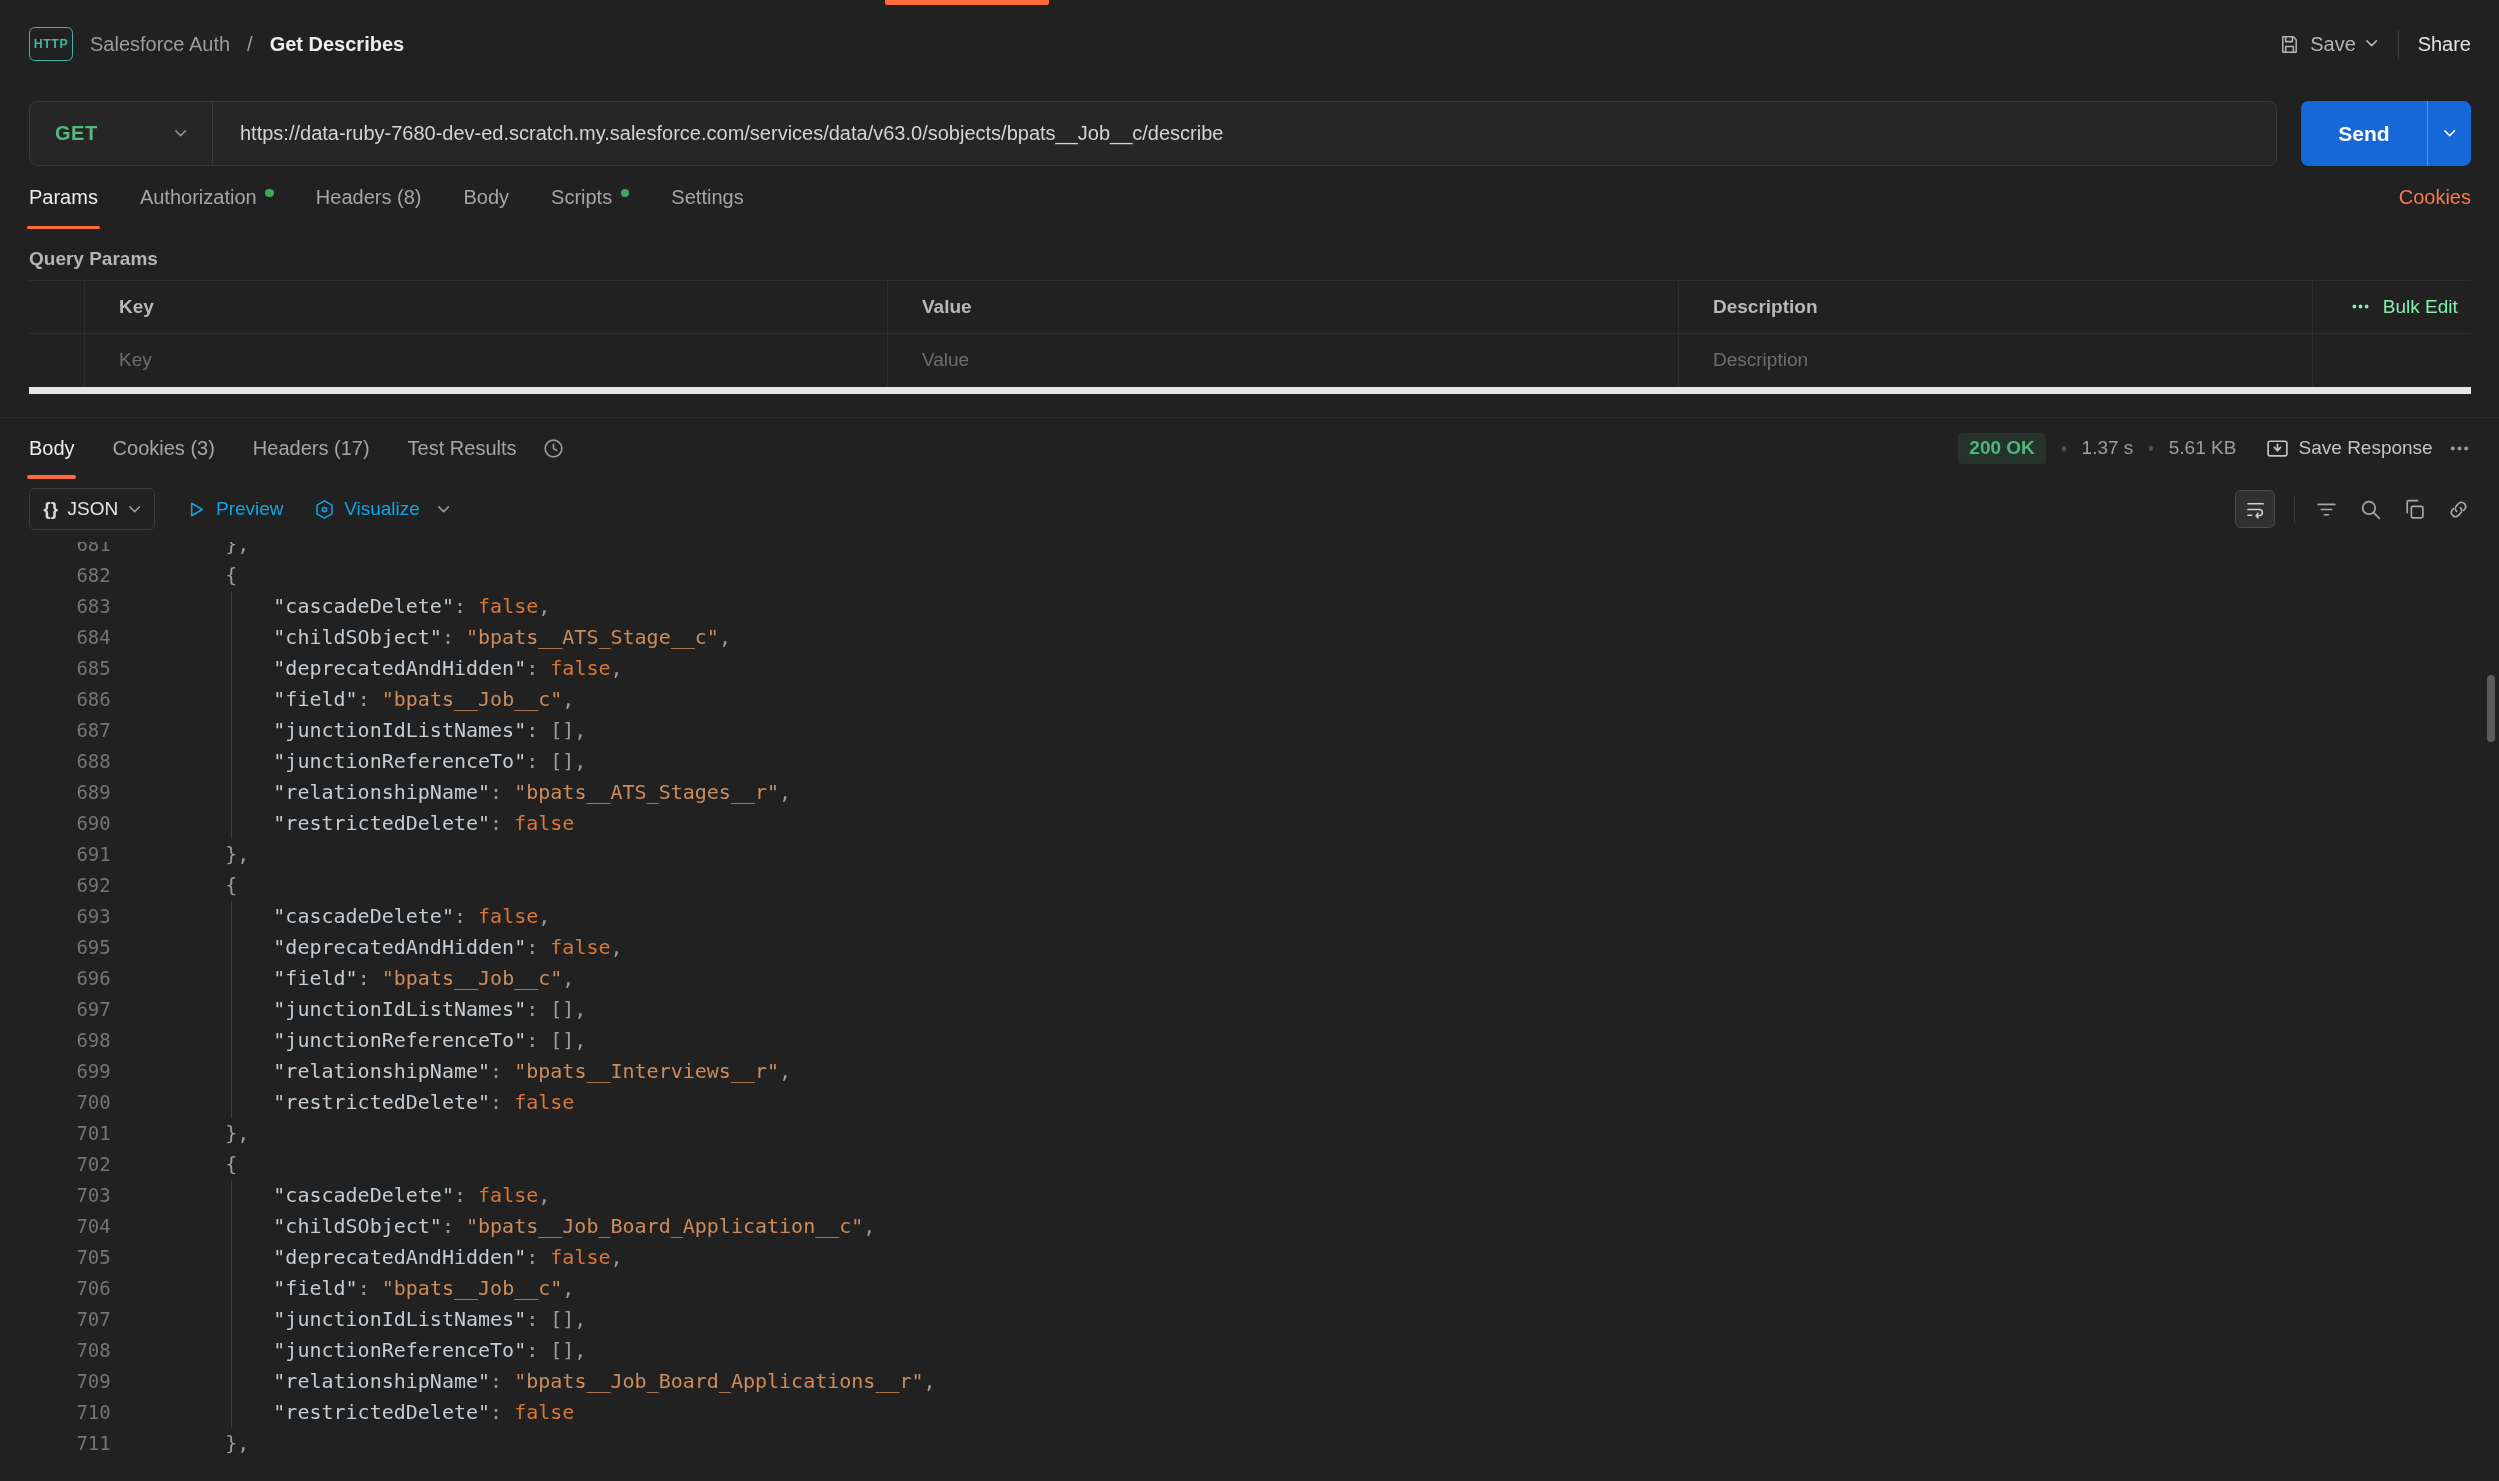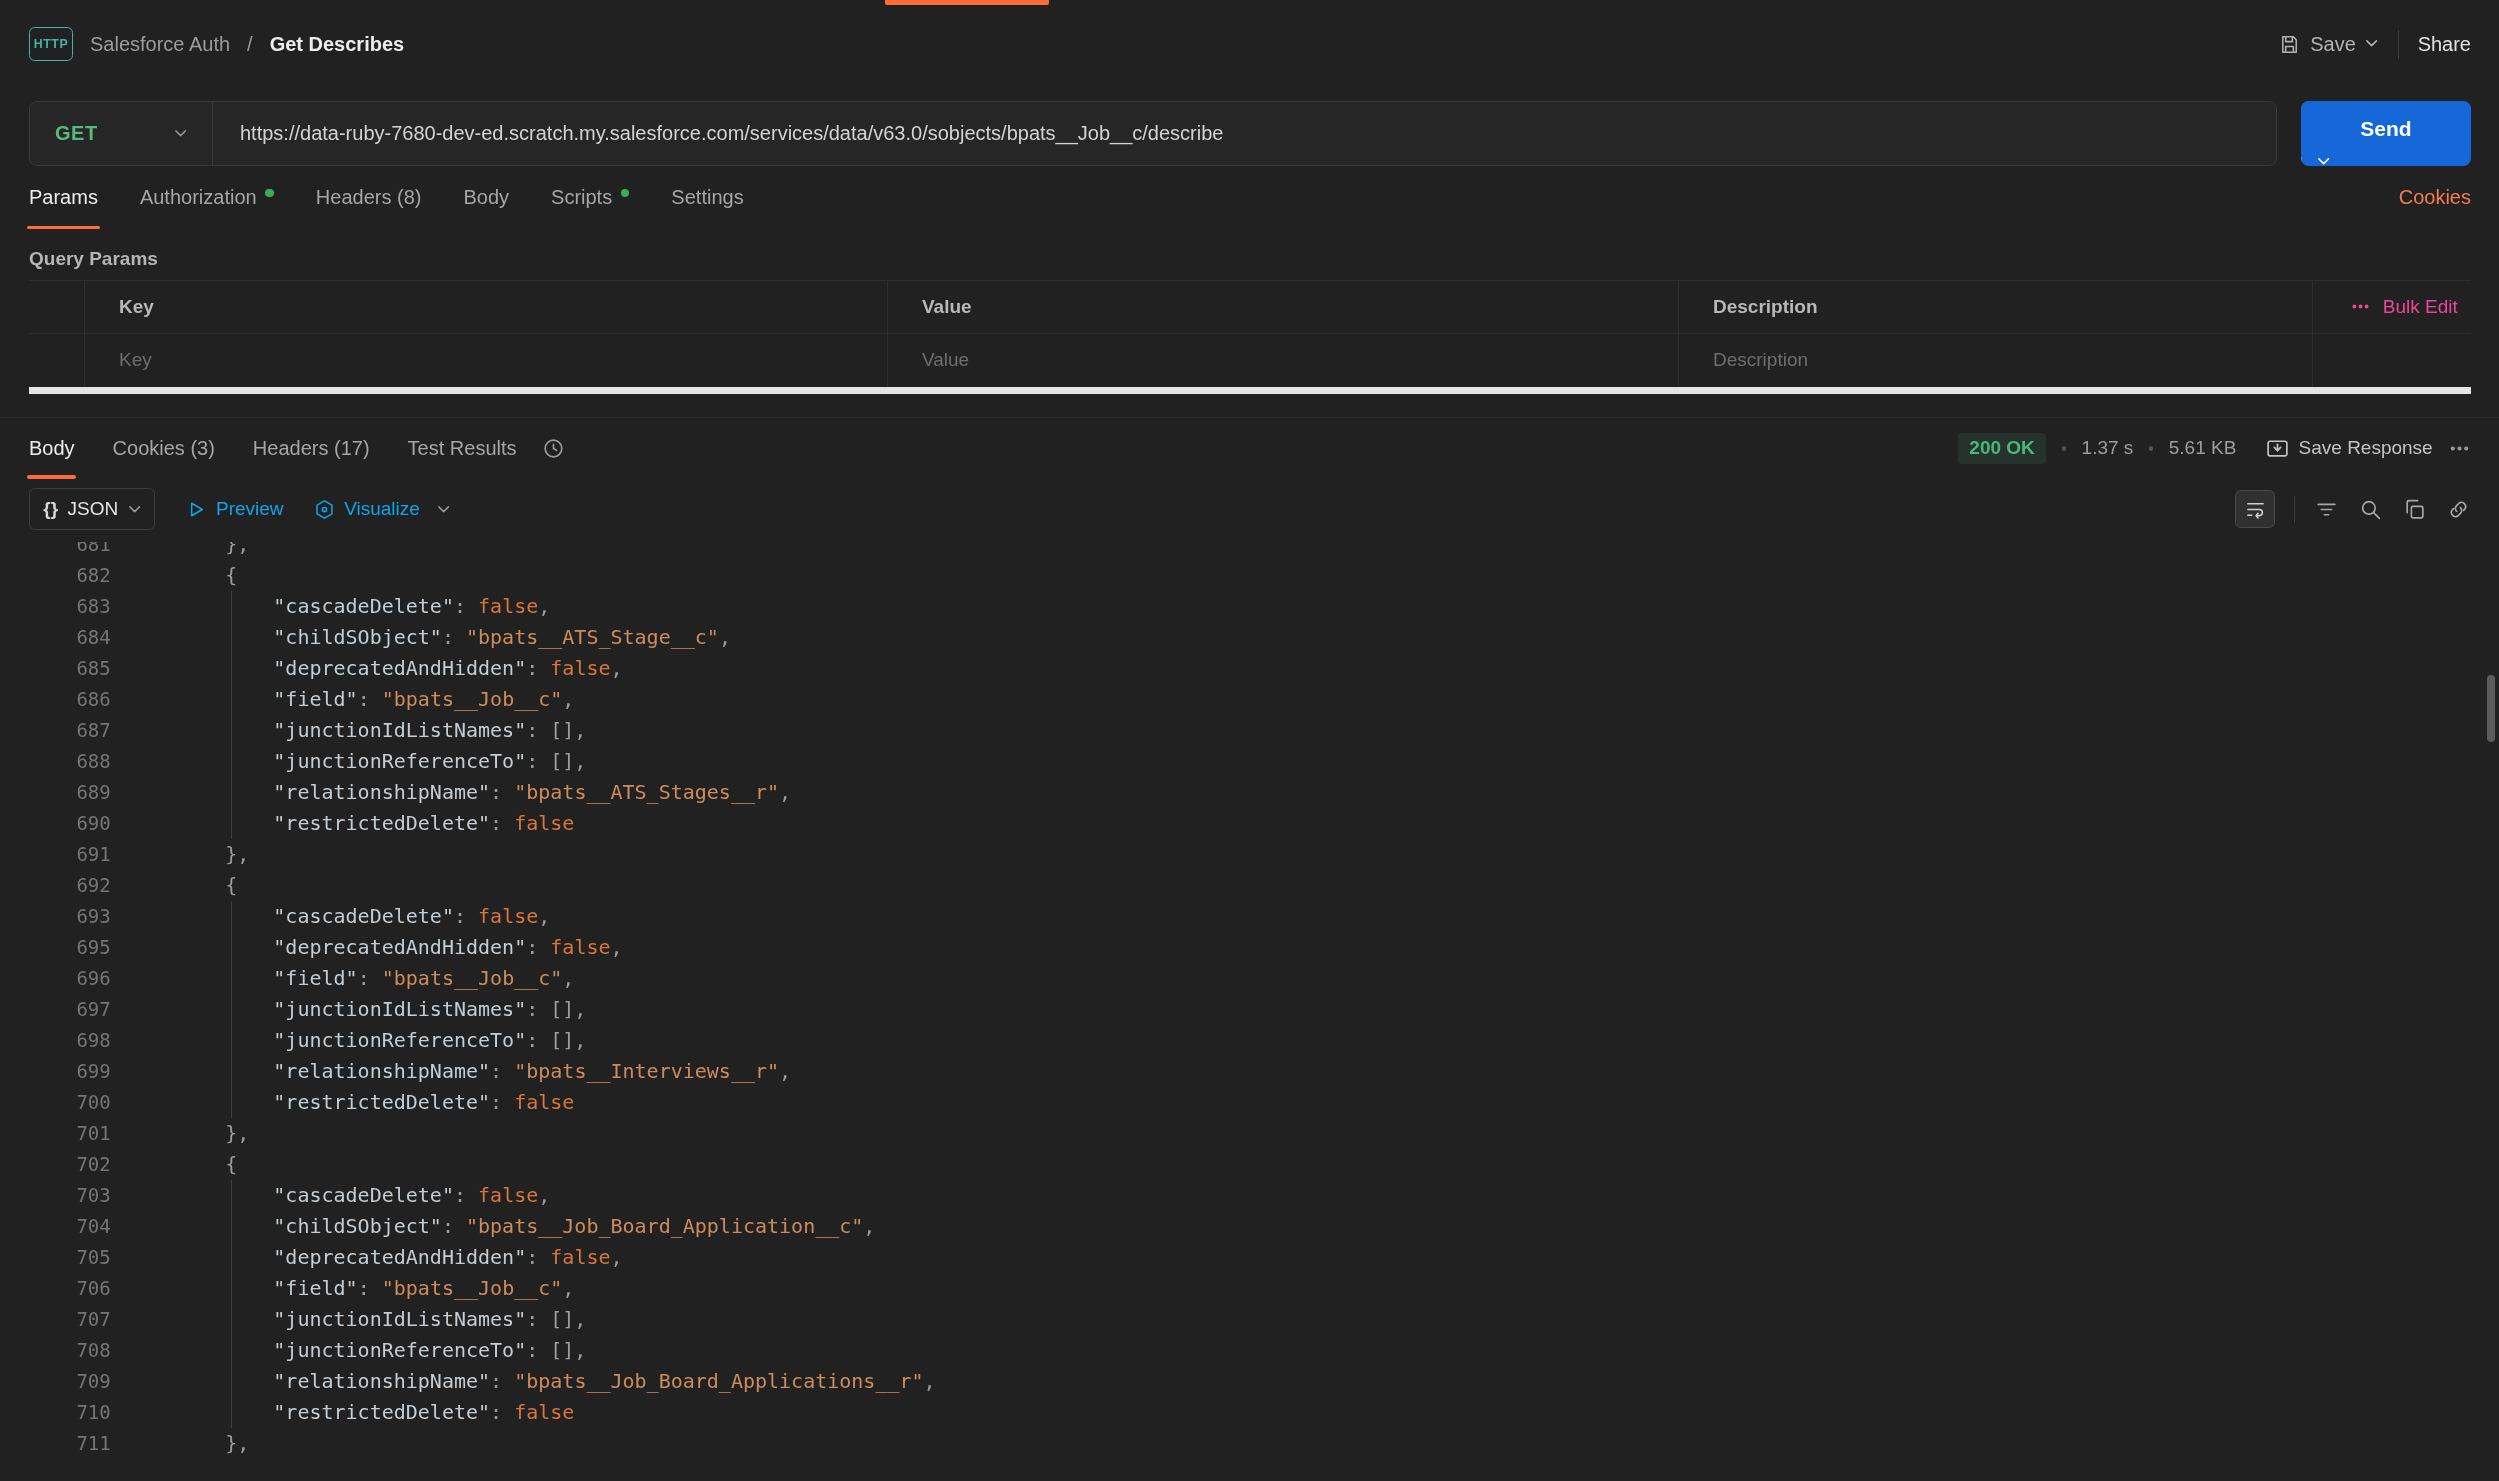--- a/index.html
+++ b/index.html
@@ -23,21 +23,21 @@
   .share-label { color:#e2e2e2; font-size:20px; }
   svg.ic { stroke:currentColor; fill:none; stroke-width:1.6; stroke-linecap:round; stroke-linejoin:round; }
 
   
   .request-row { display:flex; gap:24px; margin:13.3px 29px 0 29px; height:65px; }
   .url-bar { flex:1; display:flex; align-items:stretch; background:#262626; border:1px solid #3a3a3a; border-radius:7.6px; overflow:hidden; }
   .method { width:183px; display:flex; align-items:center; justify-content:space-between; padding:0 25px;
     color:#55ba7d; font-size:20px; font-weight:700; letter-spacing:0.5px; border-right:1px solid #3a3a3a; cursor:pointer; }
   .method .chev { color:#8f8f8f; }
   .url-text { flex:1; display:flex; align-items:center; padding:0 27px; font-size:20px; color:#d3d3d3; white-space:nowrap; overflow:hidden; }
-  .send { width:170px; display:flex; background:#1668d8; border-radius:7.6px; overflow:hidden; color:#fff; cursor:pointer;flex-direction:column; }
+  .send { width:170px; display:flex; background:#1668d8; border-radius:7.6px; overflow:hidden; color:#fff; cursor:pointer; }
   .send-main { flex:1; display:flex; align-items:center; justify-content:center; font-size:21px; font-weight:700; }
   .send-chev { width:44px; display:flex; align-items:center; justify-content:center; border-left:1px solid rgba(255,255,255,.28); }
 
   
   .tabs-row { display:flex; align-items:center; padding:0 29px; height:63px; }
   .tab { position:relative; height:100%; display:flex; align-items:center; gap:8.6px;
     color:#a6a6a6; font-size:20px; cursor:pointer; }
   .tabs-row .tab { margin-right:42px; }
   .tab.active { color:#ededed; }
   .tab.active::after { content:""; position:absolute; left:-1.9px; right:-1.9px; bottom:0; height:3.8px; background:#ff6c37; border-radius:1.9px; }
@@ -47,21 +47,21 @@
   
   .qp-title { margin:19px 29px 9.5px 29px; color:#b5b5b5; font-size:19px; font-weight:700; }
   .qp-table { margin:0 29px; border-top:1px solid #2e2e2e; border-bottom:7px solid #e5e5e5; }
   .qp-row { display:grid; grid-template-columns:55px 803px 791px 634px auto; height:53px; align-items:stretch; }
   .qp-row.header { border-bottom:1px solid #2e2e2e; }
   .qp-cell { display:flex; align-items:center; padding-left:34px; font-size:19px; border-left:1px solid #2e2e2e; }
   .qp-cell.first { border-left:none; }
   .qp-row.header .qp-cell { color:#b8b8b8; font-weight:700; }
   .qp-input { width:100%; background:transparent; border:none; outline:none; color:#cfcfcf; font-size:19px; font-family:inherit; }
   .qp-input::placeholder { color:#6e6e6e; }
-  .qp-actions { display:flex; align-items:center; justify-content:flex-end; gap:11.4px; padding-right:13.3px; border-left:1px solid #2e2e2e; color:#ec4899; font-size:19px; cursor:pointer; }
+  .qp-actions { display:flex; align-items:center; justify-content:flex-end; gap:11.4px; padding-right:13.3px; border-left:1px solid #2e2e2e; color:#86efac; font-size:19px; cursor:pointer; }
 
   
   .response { margin-top:23px; border-top:1px solid #2b2b2b; }
   .resp-meta { margin-left:auto; display:flex; align-items:center; gap:15.3px; }
   .status-pill { color:#4cb77a; background:rgba(76,183,122,.12); font-size:19px; font-weight:700; padding:4.8px 11.4px; border-radius:3.8px; }
   .meta-dot { width:4.8px; height:4.8px; border-radius:50%; background:#545454; }
   .meta-text { color:#9e9e9e; font-size:19px; }
   .save-resp { display:flex; align-items:center; gap:8.6px; color:#c4c4c4; font-size:19px; margin-left:13.3px; cursor:pointer; }
   .hist-icon { color:#9a9a9a; margin-left:1.9px; cursor:pointer; display:flex; }
   .more-ic { color:#9a9a9a; cursor:pointer; display:flex; }

